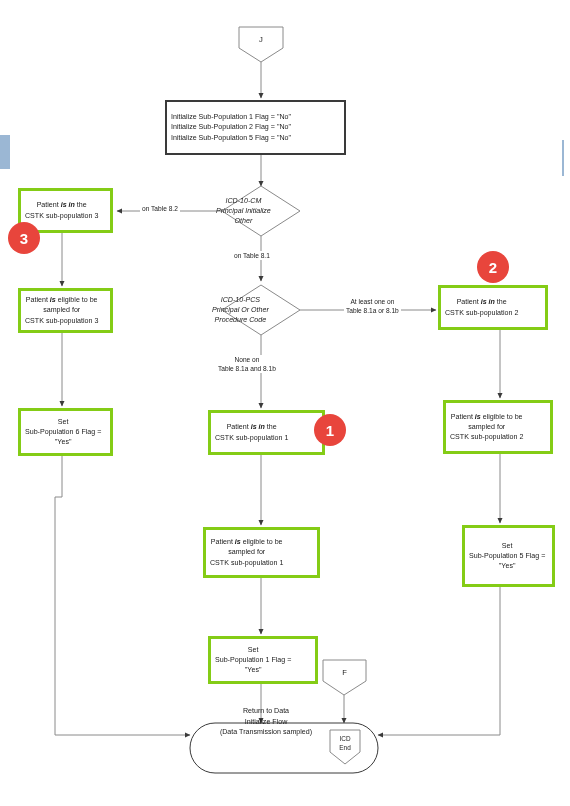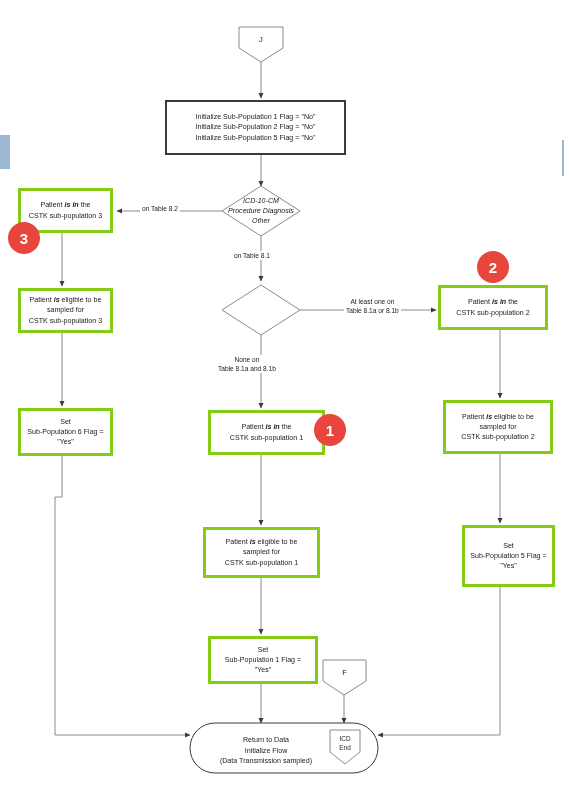--- a/index.html
+++ b/index.html
@@ -21,21 +21,20 @@
     top: 0;
     width: 570px;
     height: 806px;
     pointer-events: none;
   }
   .node {
     position: absolute;
     box-sizing: border-box;
     display: flex;
     align-items: center;
-    justify-content: center;
     text-align: center;
     color: #1a1a1a;
     background: #ffffff;
   }
   .proc {
     border: 3px solid #84cc16;
     font-size: 7.1px;
     line-height: 1.42;
     padding: 2px 4px;
   }
@@ -45,21 +44,20 @@
   }
   .decision-label {
     position: absolute;
     font-size: 7.1px;
     font-style: italic;
     line-height: 1.45;
     text-align: center;
     color: #1a1a1a;
     display: flex;
     align-items: center;
-    justify-content: center;
   }
   .edge-label {
     position: absolute;
     font-size: 6.6px;
     line-height: 1.4;
     text-align: center;
     color: #1a1a1a;
     background: #ffffff;
     padding: 0 2px;
     white-space: nowrap;
@@ -194,25 +192,32 @@
     <div>
       <div>Initialize Sub-Population 1 Flag = "No"</div>
       <div>Initialize Sub-Population 2 Flag = "No"</div>
       <div>Initialize Sub-Population 5 Flag = "No"</div>
     </div>
   </div>
 
   <div class="decision-label" style="left:216px; top:188px; width:90px; height:46px;">
     <div>
       <div>ICD-10-CM</div>
-      <div>Procedure Diagnosis</div>
+      <div>Principal Initialize</div>
       <div>Other</div>
     </div>
   </div>
 
+  <div class="decision-label" style="left:212px; top:287px; width:98px; height:46px;">
+    <div>
+      <div>ICD-10-PCS</div>
+      <div>Principal Or Other</div>
+      <div>Procedure Code</div>
+    </div>
+  </div>
 
   <div class="node proc" style="left:18px; top:188px; width:95px; height:45px;">
     <div>
       <div><span>Patient </span><span class="it">is in</span><span> the</span></div>
       <div>CSTK sub-population 3</div>
     </div>
   </div>
 
   <div class="node proc" style="left:18px; top:288px; width:95px; height:45px;">
     <div>
@@ -269,21 +274,21 @@
   </div>
 
   <div class="node proc" style="left:462px; top:525px; width:93px; height:62px;">
     <div>
       <div>Set</div>
       <div>Sub-Population 5 Flag =</div>
       <div>"Yes"</div>
     </div>
   </div>
 
-  <div class="term-text" style="left:196px; top:735px; width:140px;">
+  <div class="term-text" style="left:196px; top:706px; width:140px;">
     <div>Return to  Data</div>
     <div>Initialize Flow</div>
     <div>(Data Transmission sampled)</div>
   </div>
 
   <div class="edge-label" style="left:140px; top:204px;">
     <span>on Table 8.2</span>
   </div>
 
   <div class="edge-label" style="left:232px; top:251px;">

